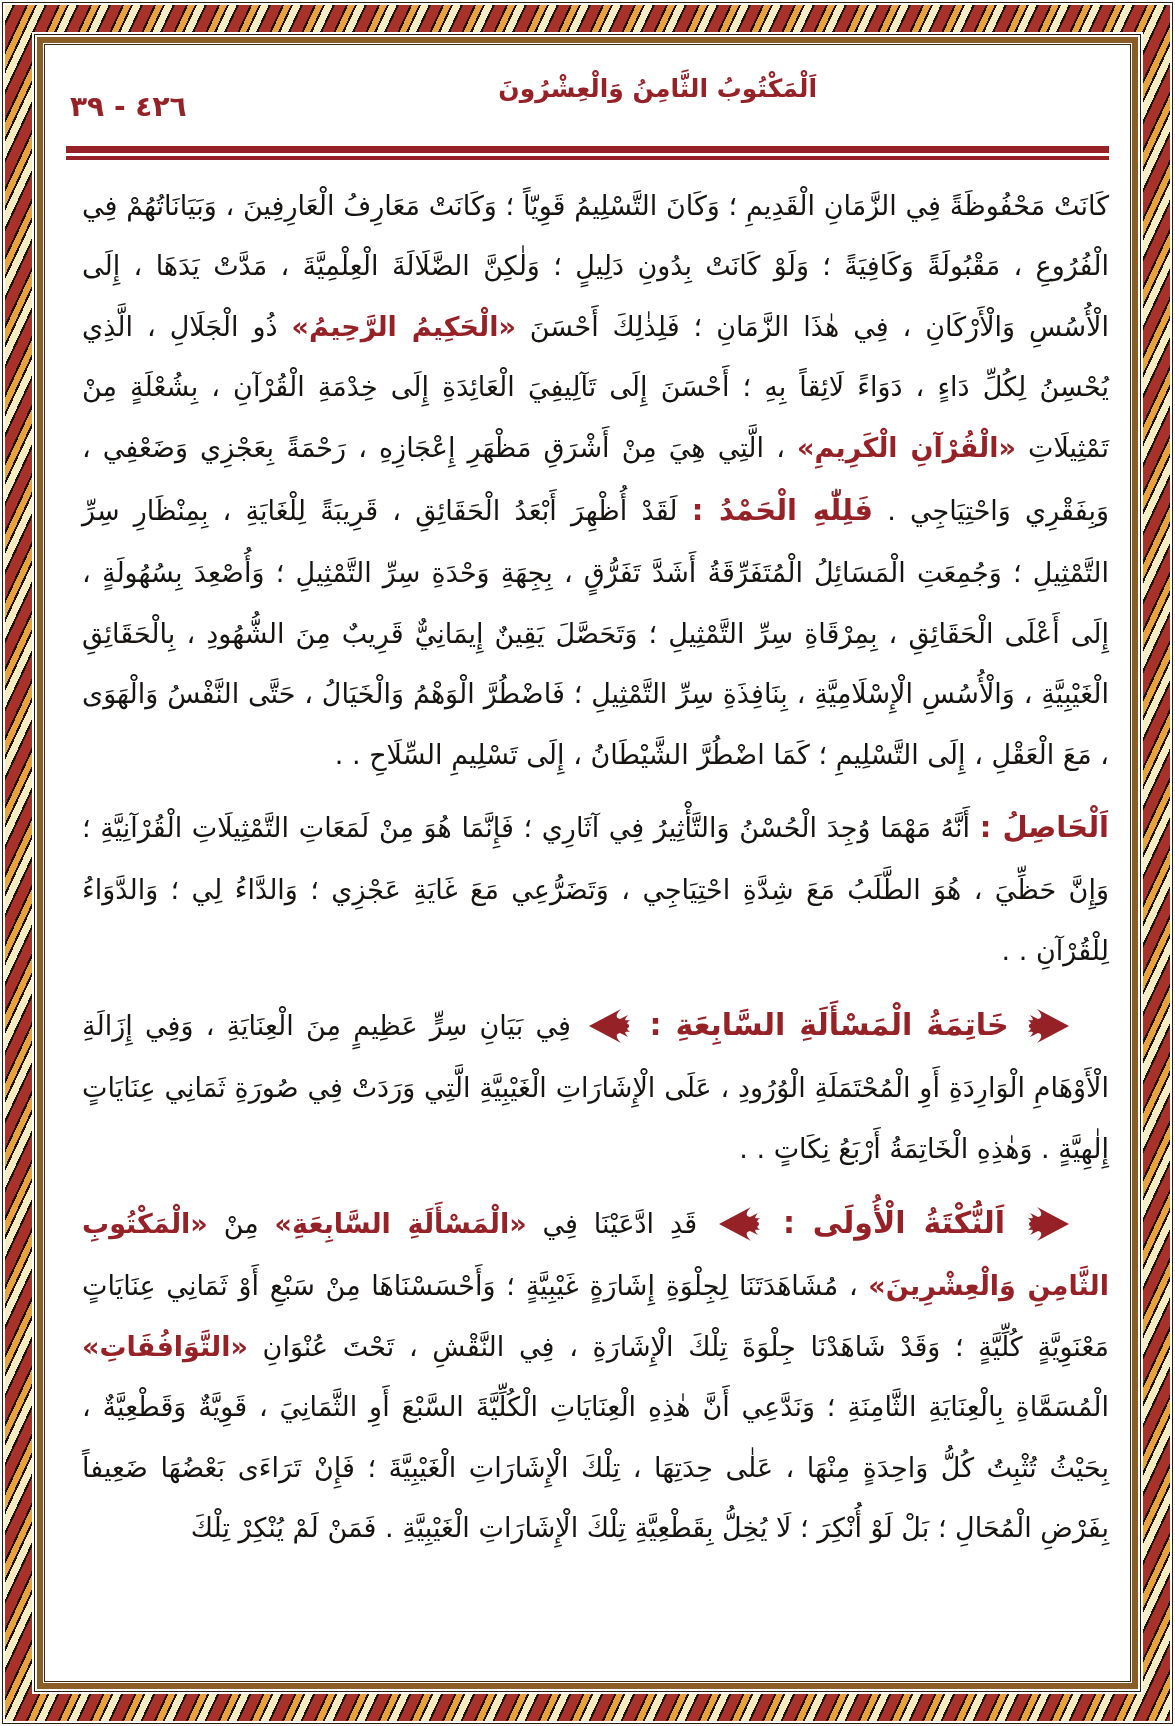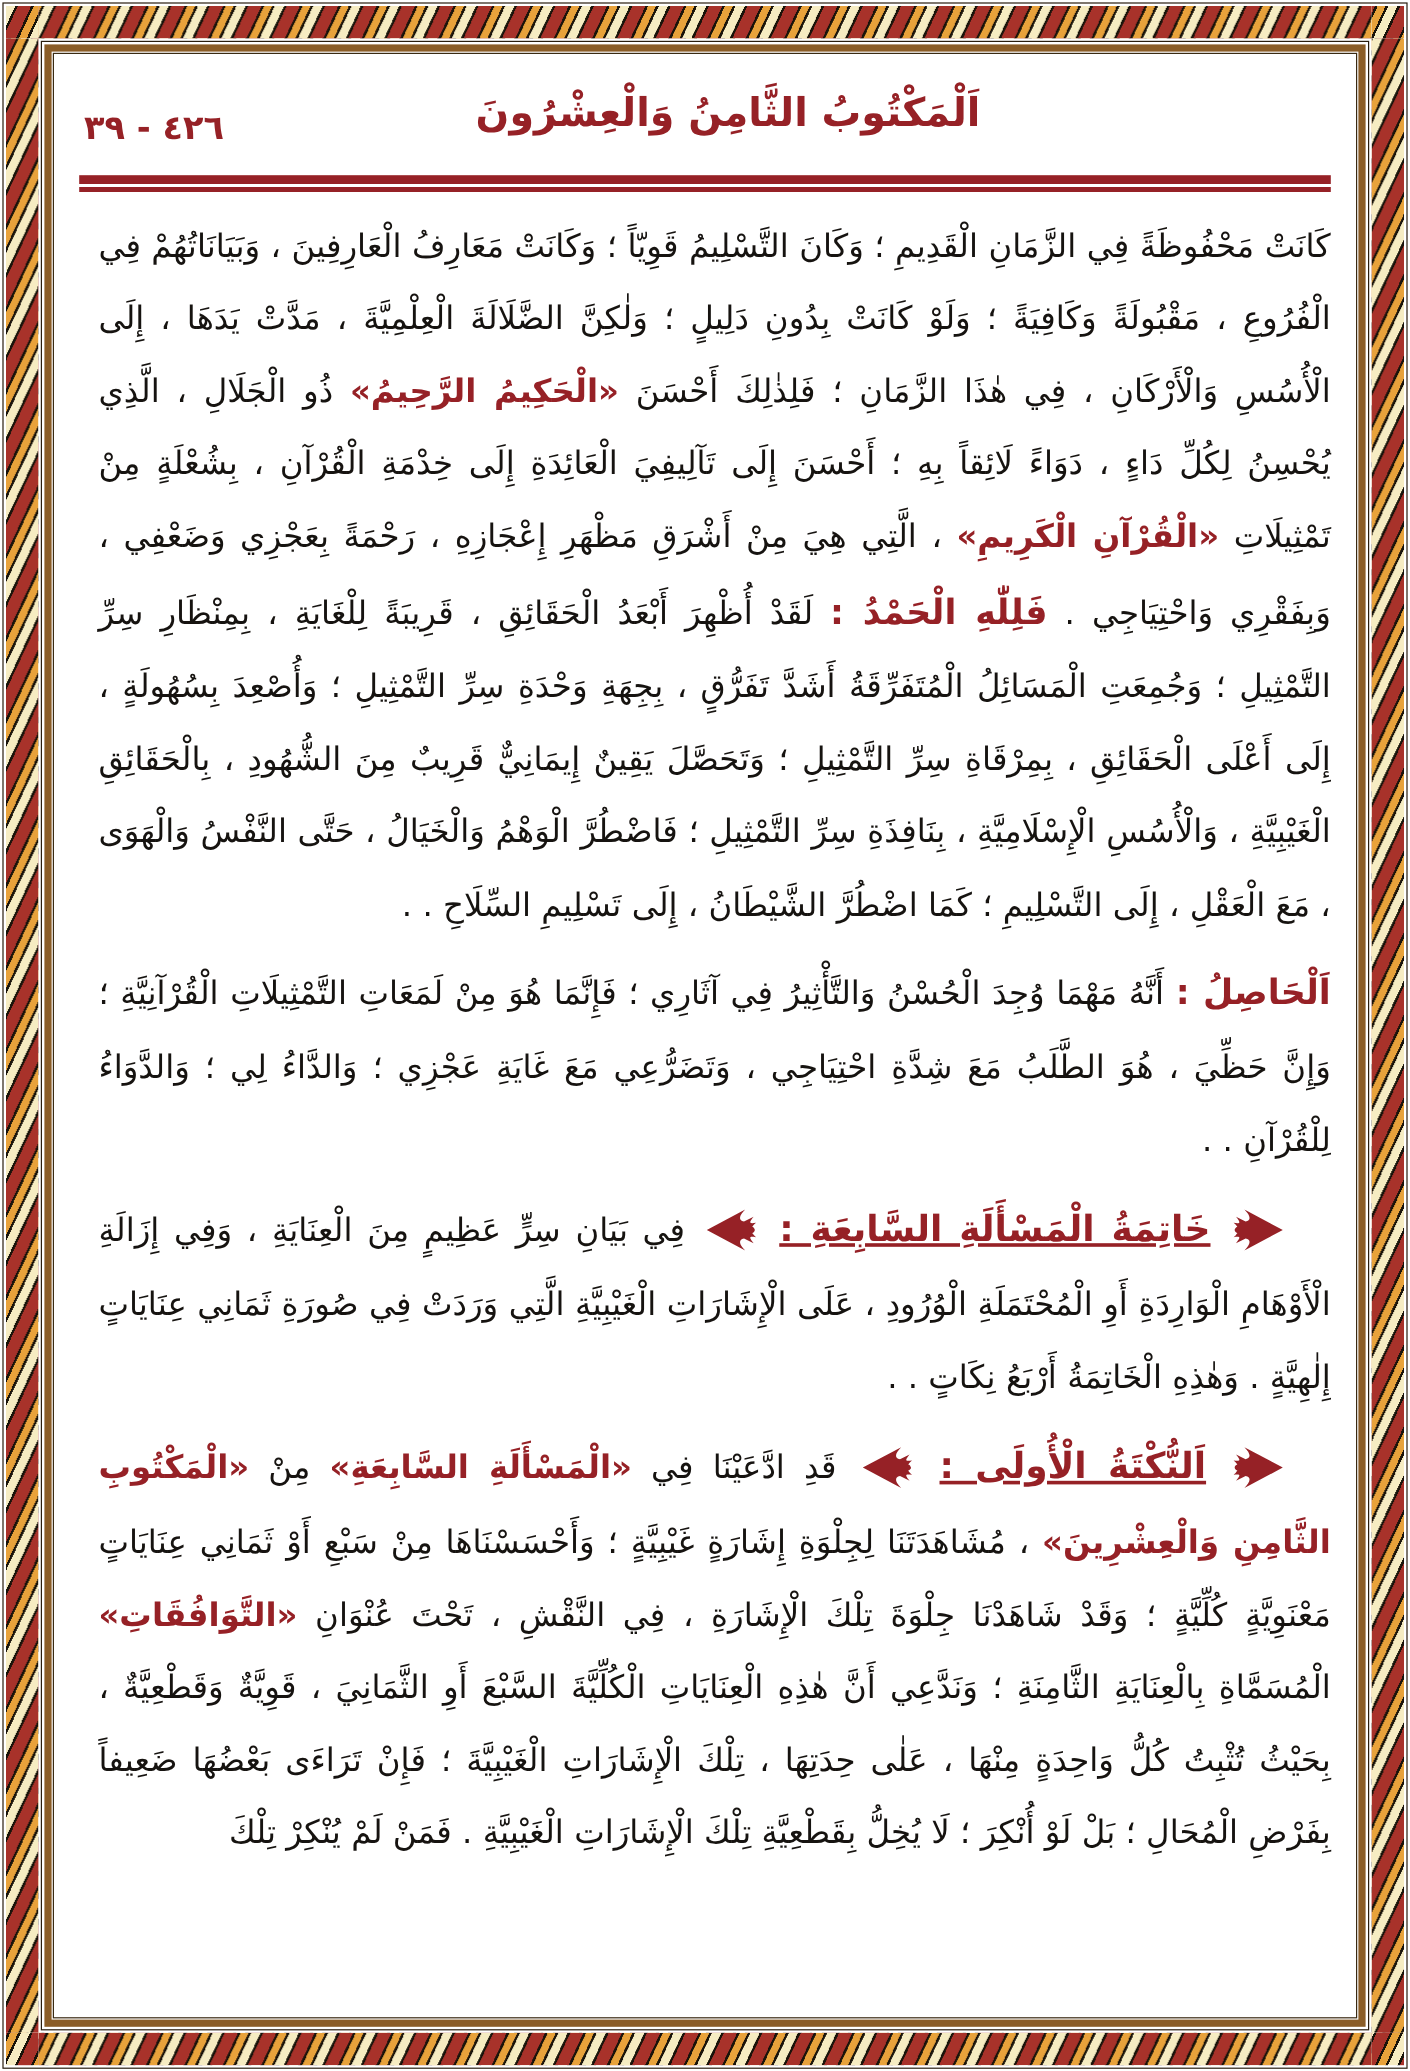--- a/index.html
+++ b/index.html
@@ -23,39 +23,39 @@
   .frame-innermost{position:absolute;inset:44px;border:1px solid #3a2a12;pointer-events:none;}
 
   
   .content{
     position:absolute;top:52px;right:66px;left:66px;bottom:52px;
     color:#161310;
   }
   .page-header{position:relative;height:64px;margin-top:14px;}
   .page-title{
     position:absolute;right:28%;top:8px;
-    color:var(--accent);font-weight:bold;font-size:33px;letter-spacing:.5px;
+    color:var(--accent);font-weight:bold;font-size:25px;letter-spacing:.5px;
     white-space:nowrap;
   }
   .page-number{
     position:absolute;left:4px;top:24px;
     color:var(--accent);font-weight:bold;font-size:28px;direction:rtl;
     white-space:nowrap;
   }
   .header-rule{
     margin-top:16px;height:14px;
     background:linear-gradient(to bottom,var(--accent) 0 7px,#ffffff 7px 10px,var(--accent) 10px 14px);
   }
 
   .body-text{margin-top:16px;font-size:27px;line-height:2.24;text-align:justify;}
   .body-text p{margin:0 0 10px 16px;}
   .ink{color:#161310;}
   .red{color:var(--accent);font-weight:bold;}
   .lead-red{color:var(--accent);font-weight:bold;font-size:29px;}
-  .section-head{color:var(--accent);font-weight:bold;font-size:30px;white-space:nowrap;text-decoration:underline;}
+  .section-head{color:var(--accent);font-weight:bold;font-size:30px;white-space:nowrap;}
   .indented{text-indent:34px;}
 
   .fleuron{
     display:inline-block;width:46px;height:42px;vertical-align:-12px;
     color:var(--accent);margin:0 4px;
   }
   .fleuron svg{width:100%;height:100%;display:block;}
   .fleuron.right svg{transform:scaleX(-1);}
 </style>
 </head>

